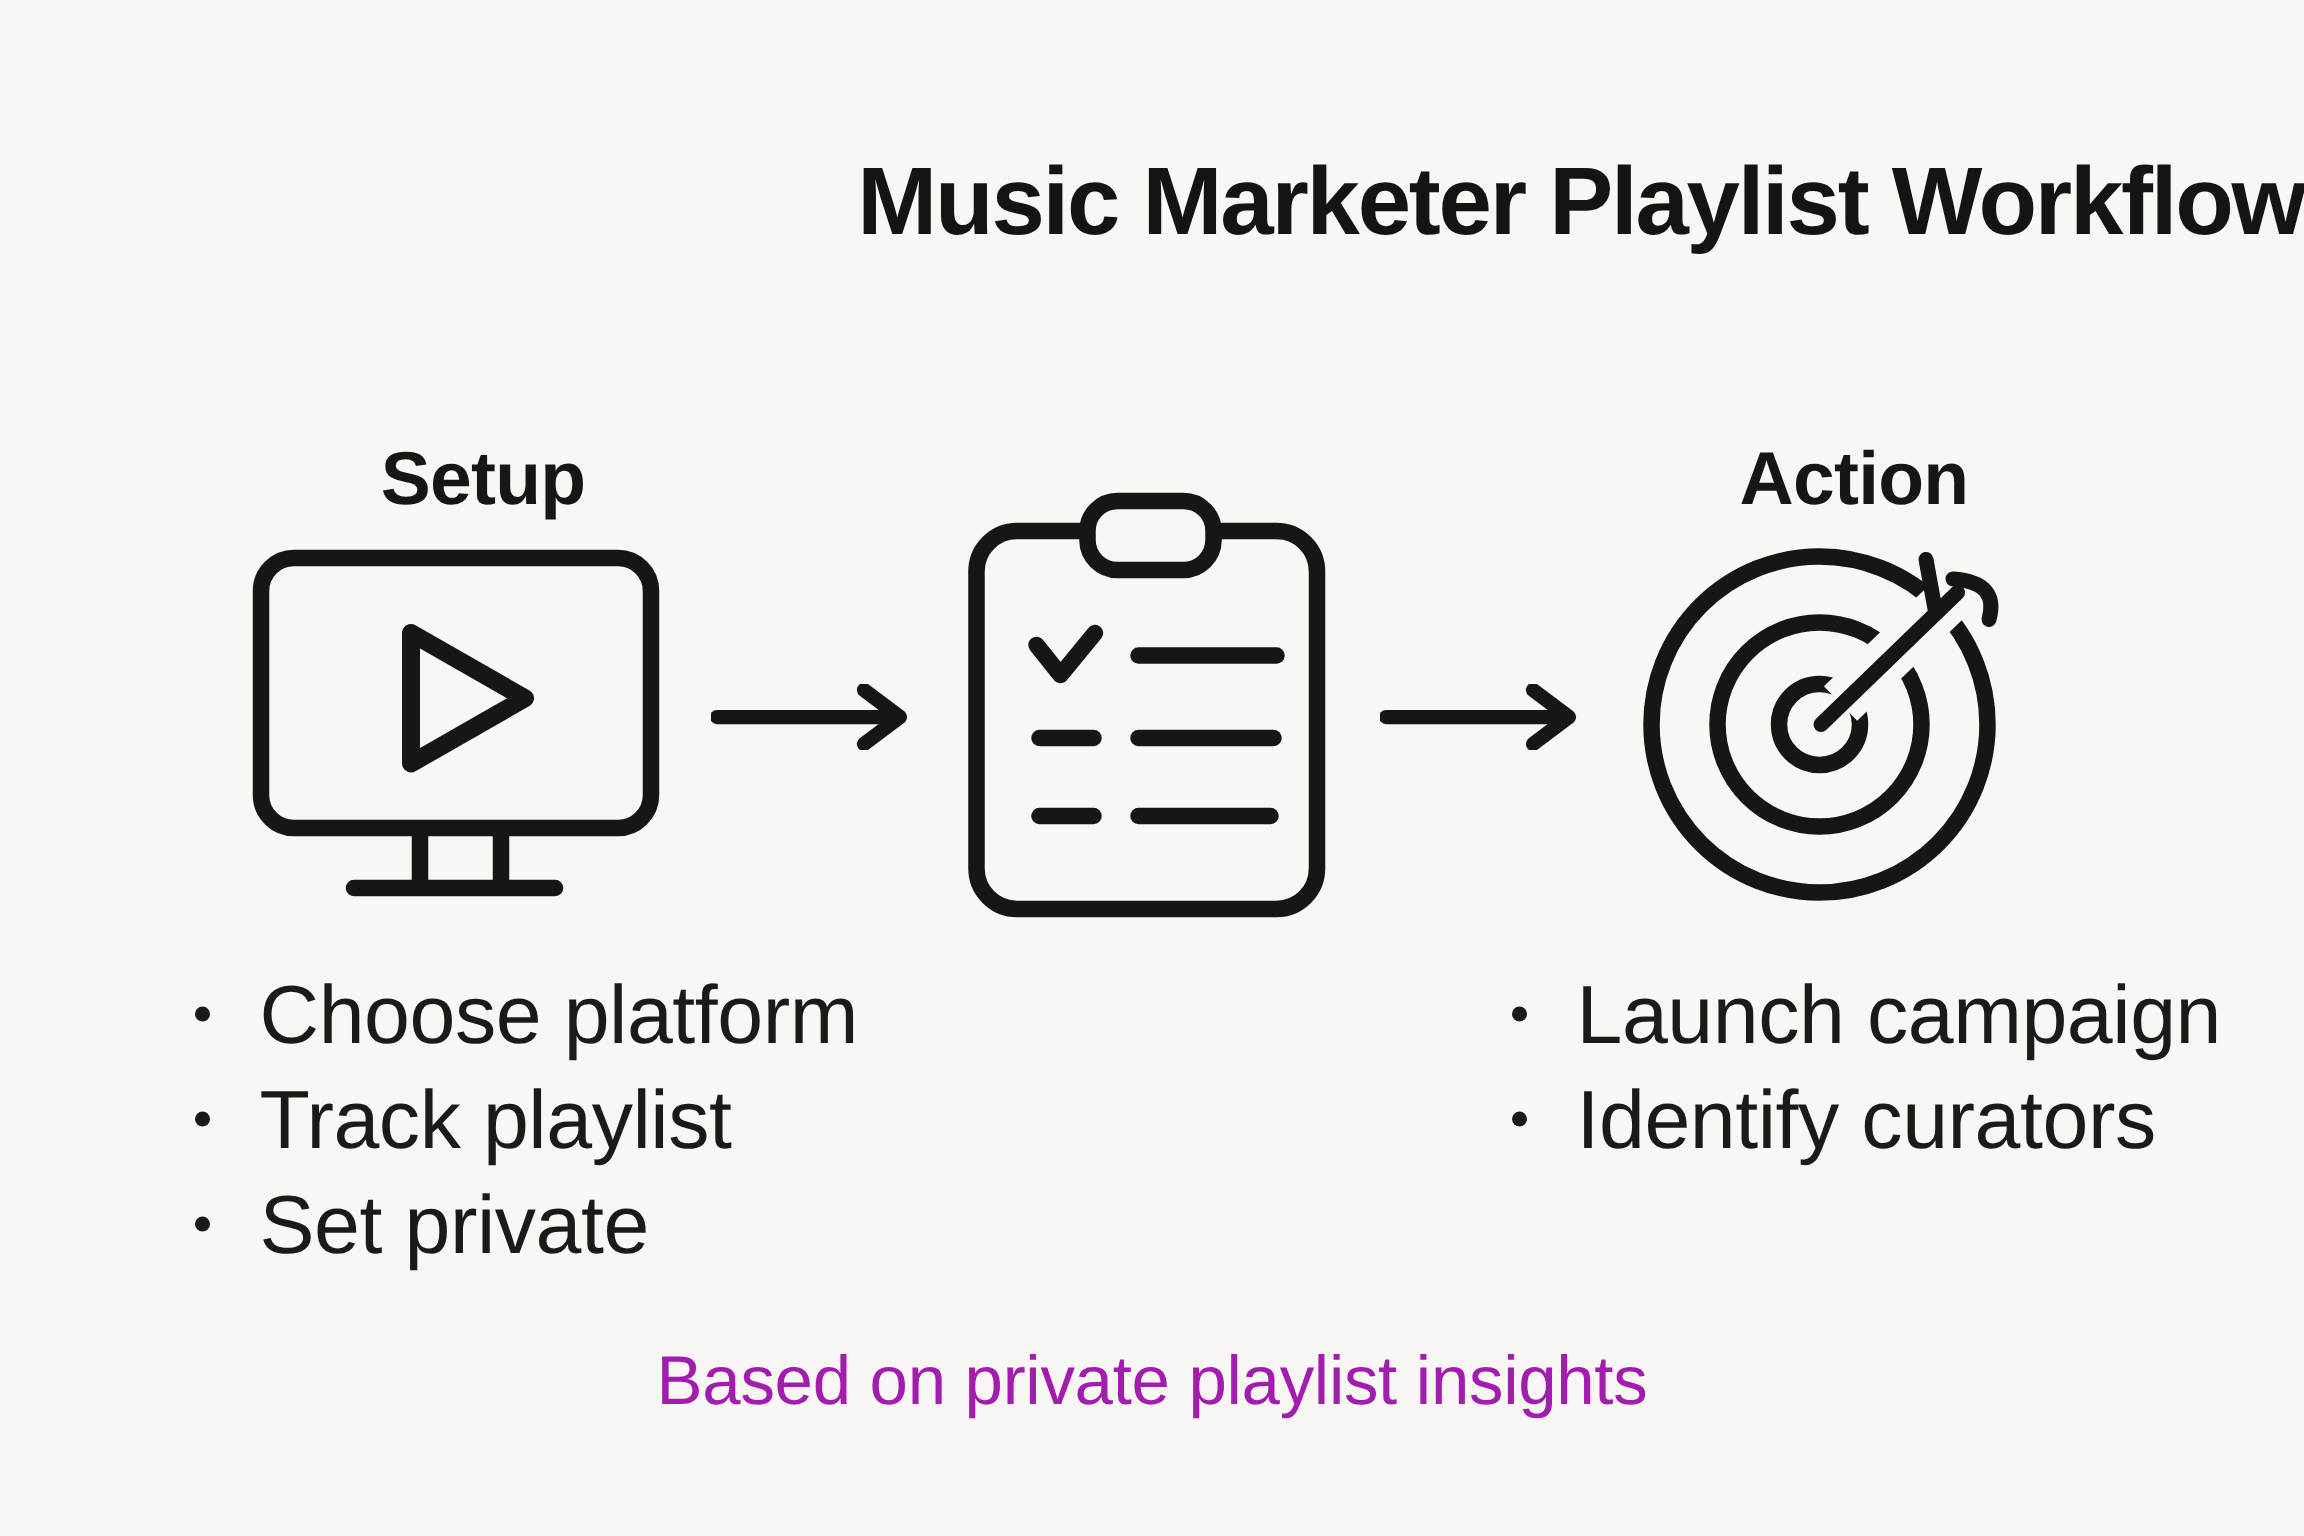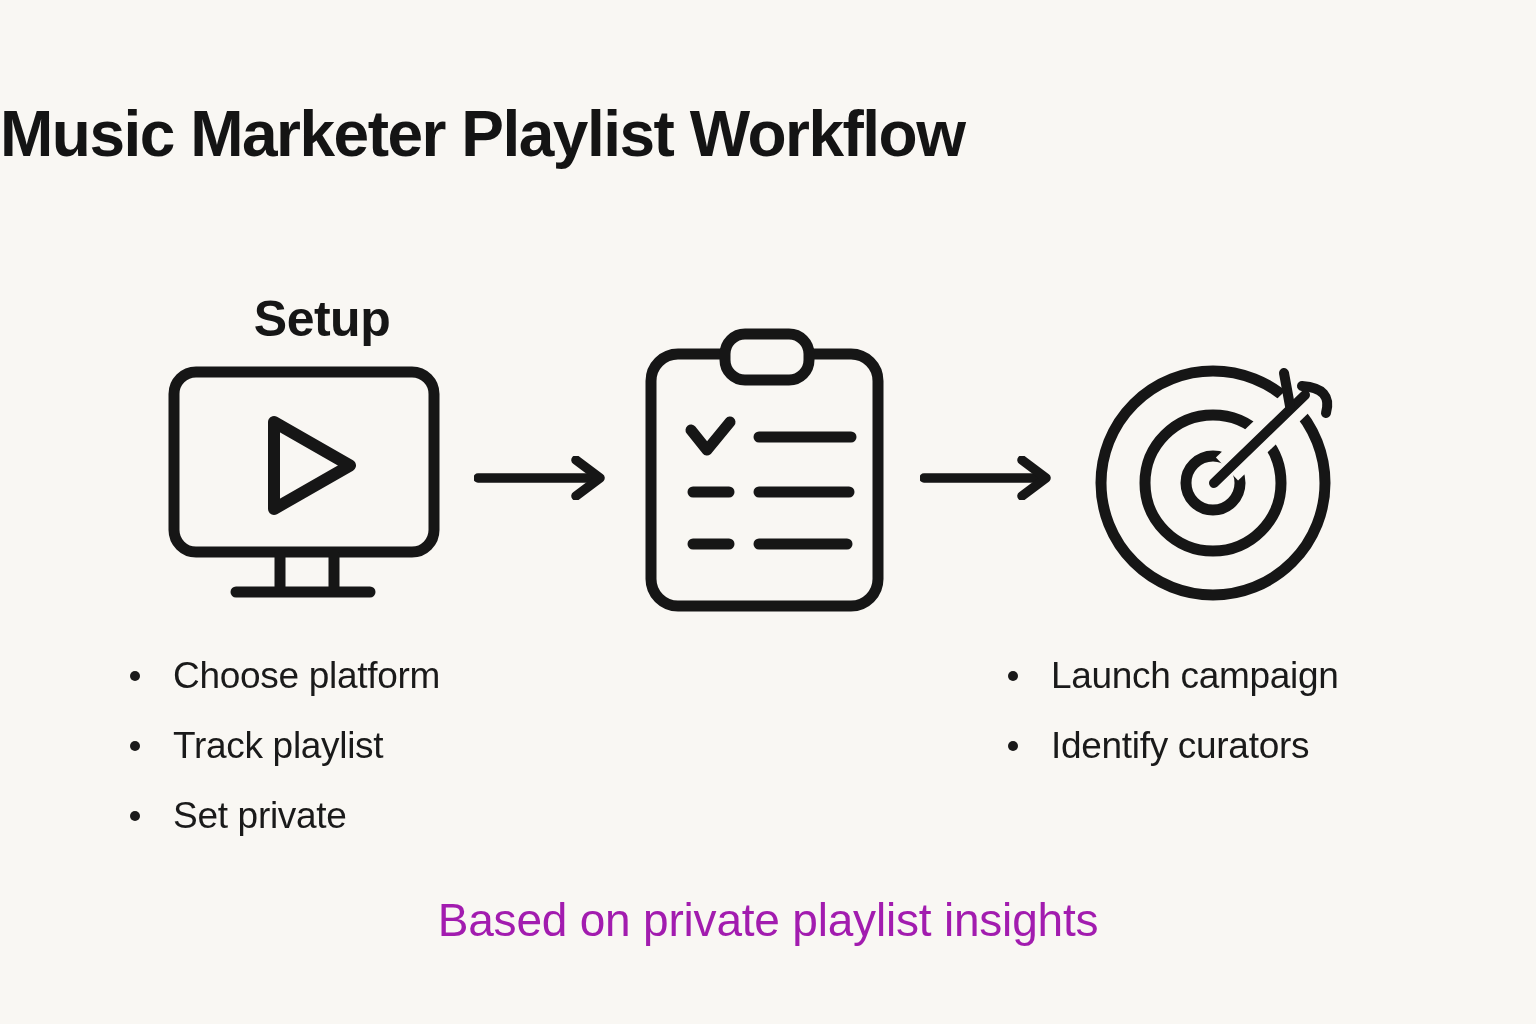--- a/index.html
+++ b/index.html
@@ -6,21 +6,21 @@
   .canvas{
     position:relative;
     width:1536px;height:1024px;
     background:#f9f7f3;
     font-family:"Liberation Sans", sans-serif;
     color:#161616;
     overflow:hidden;
   }
   .title{
     position:absolute;top:97px;left:0;right:0;
-    text-align:left;
+    text-align:right;
     font-size:64px;font-weight:700;
     letter-spacing:-1.5px;
     color:#141414;
     margin:0;
   }
   .col-heading{
     position:absolute;top:274px;
     transform:translateX(-50%);
     font-size:50px;font-weight:700;
     letter-spacing:-0.5px;
@@ -38,21 +38,21 @@
   #target-icon{left:1093px;top:363px;}
   .bullet-list{
     position:absolute;top:641px;
     list-style:none;margin:0;padding:0;
   }
   #setup-list{left:130px;}
   #action-list{left:1008px;}
   .bullet-list li{
     height:70px;
     display:flex;align-items:center;
-    font-size:37px;
+    font-size:55px;
     color:#1a1a1a;
     letter-spacing:-0.3px;
   }
   .dot{
     width:10px;height:10px;border-radius:50%;
     background:#1a1a1a;
     flex:0 0 auto;
     margin-right:33px;
   }
   .footer-note{
@@ -73,20 +73,21 @@
 </style>
 </head>
 <body>
 
 <div class="canvas">
 
   <h1 class="title">Music Marketer Playlist Workflow</h1>
 
   <h2 class="col-heading" id="setup-heading">Setup</h2>
 
+  <h2 class="col-heading" id="action-heading">Action</h2>
 
   <div class="icon" id="monitor-icon">
     <svg width="272" height="236" viewBox="0 0 272 236">
       <rect class="stroke" x="6" y="6" width="260" height="180" rx="22" stroke-width="11"></rect>
       <path class="stroke" d="M106 56 L106 143 L182 99.5 Z" stroke-width="12"></path>
       <path class="stroke" d="M112 189 V221 M166 189 V221" stroke-width="11"></path>
       <path class="stroke" d="M68 226 H202" stroke-width="11"></path>
     </svg>
   </div>
 

